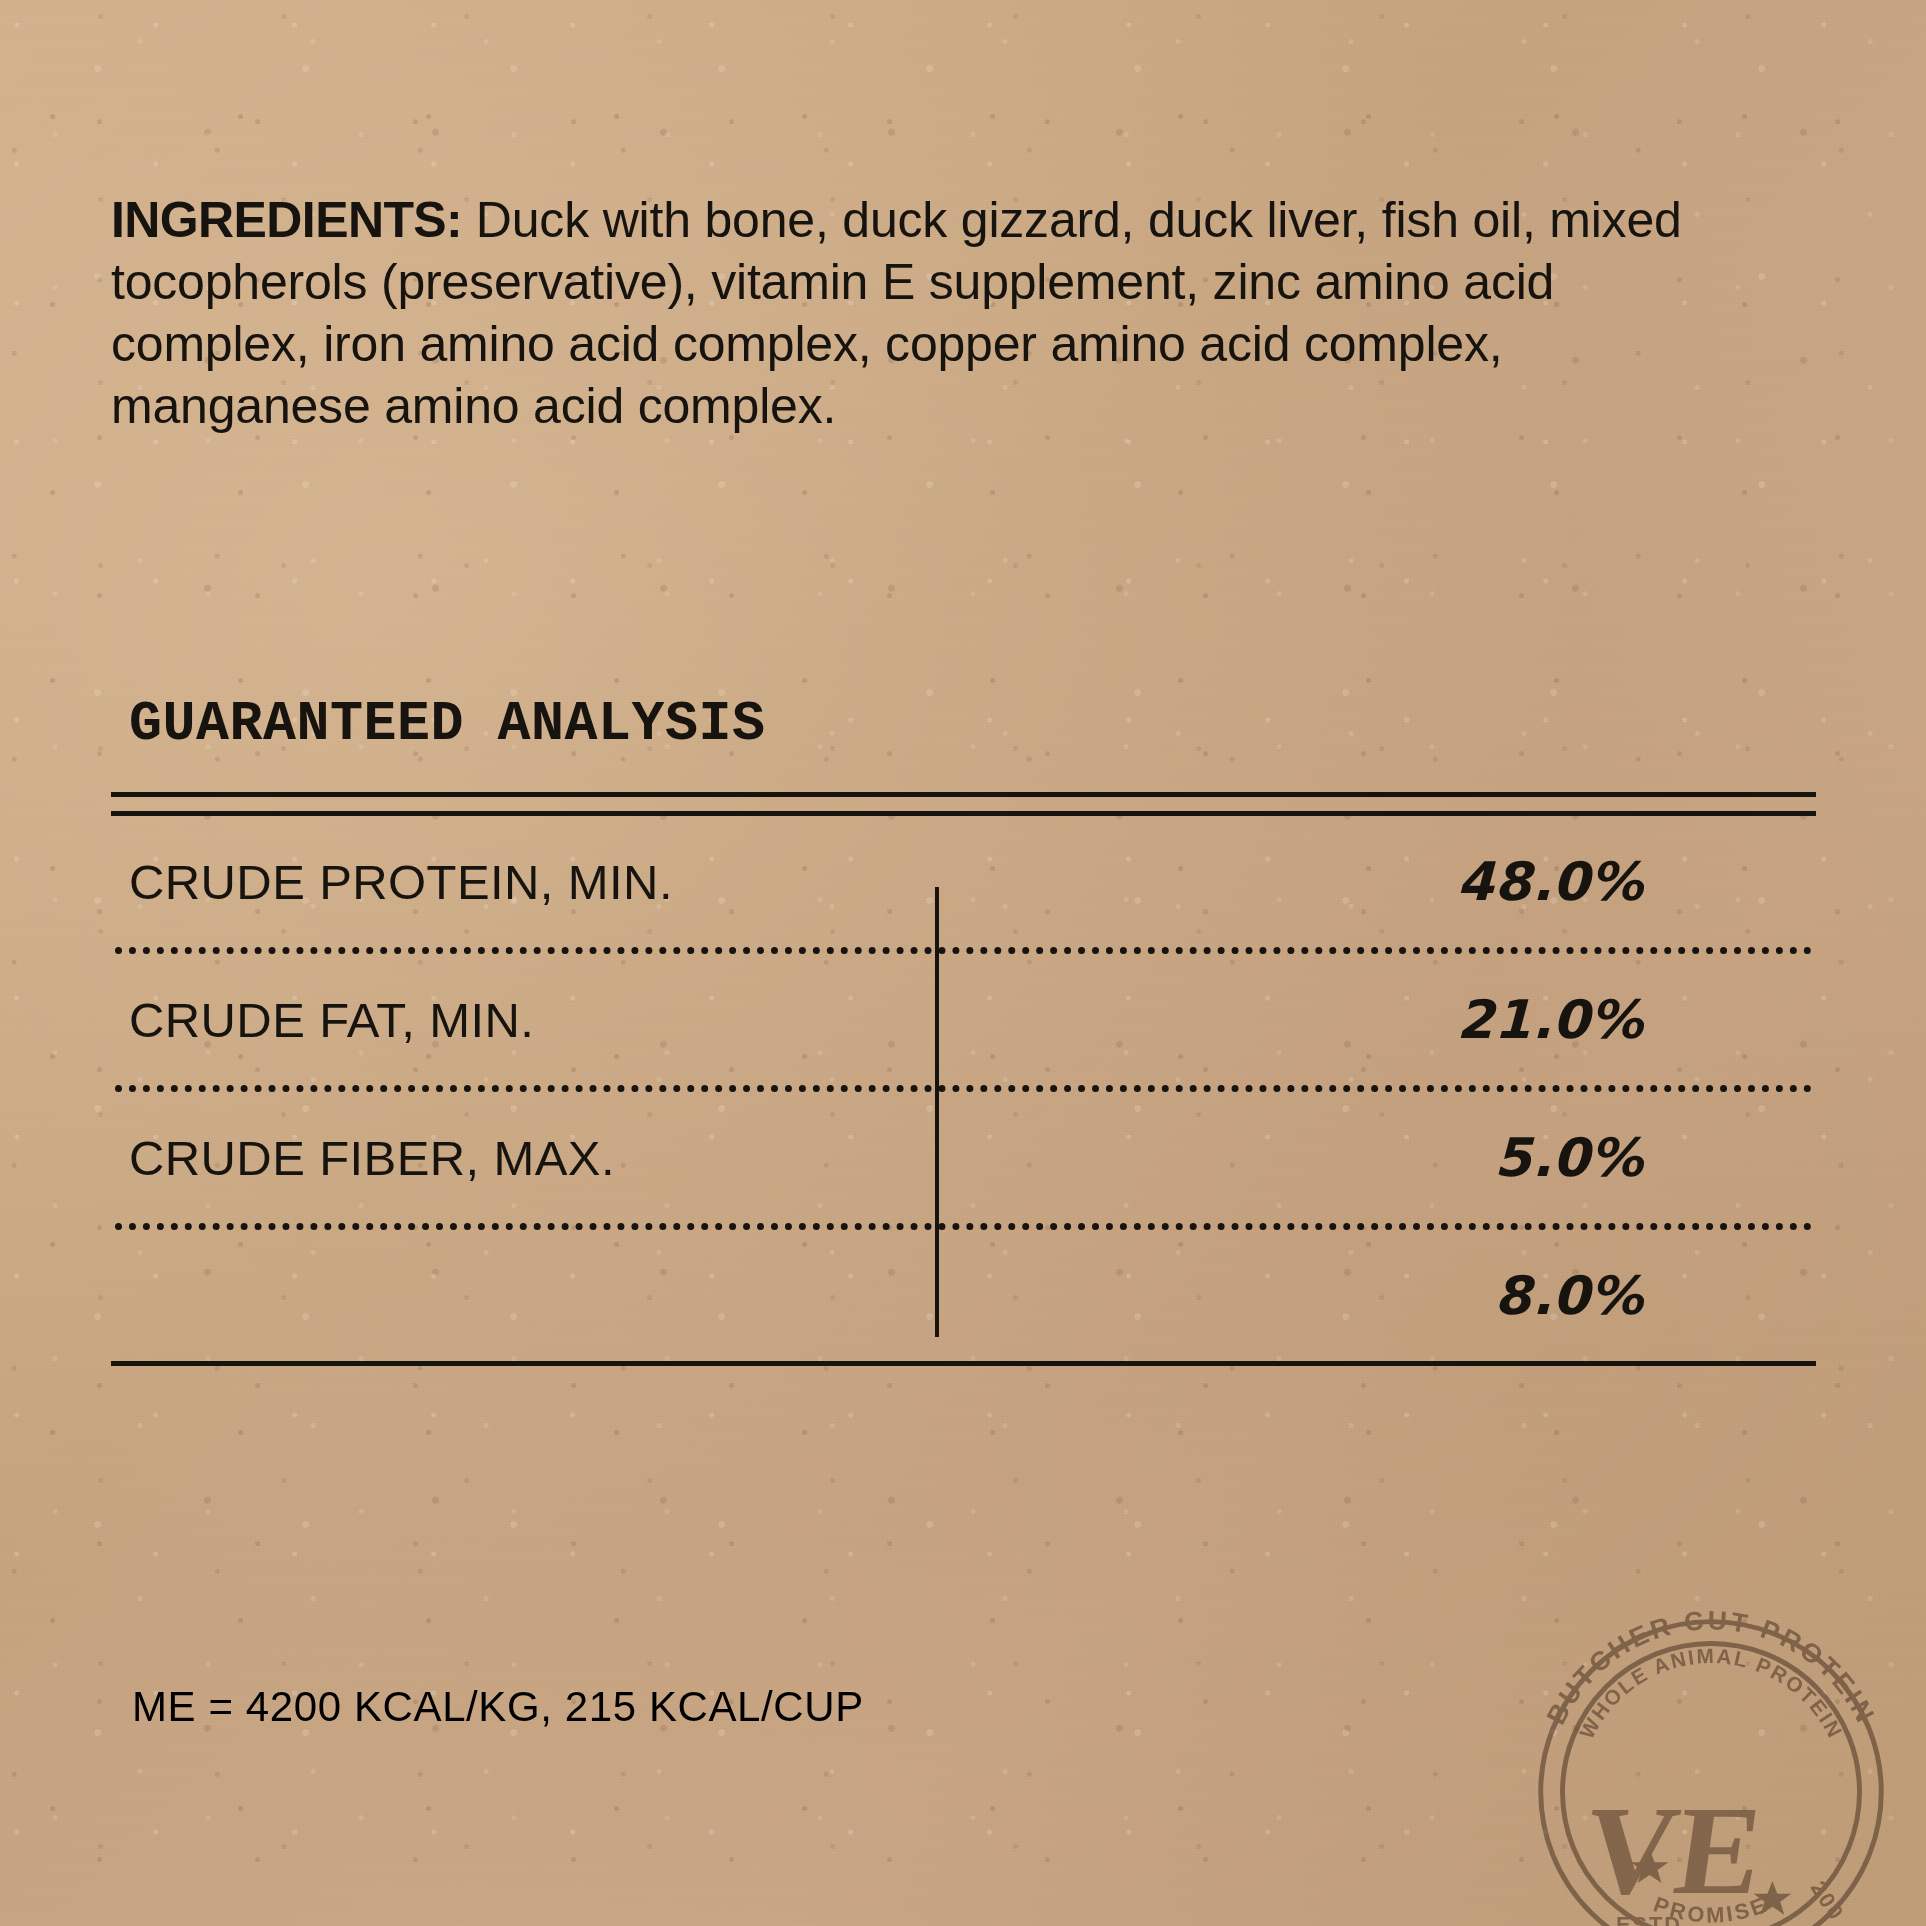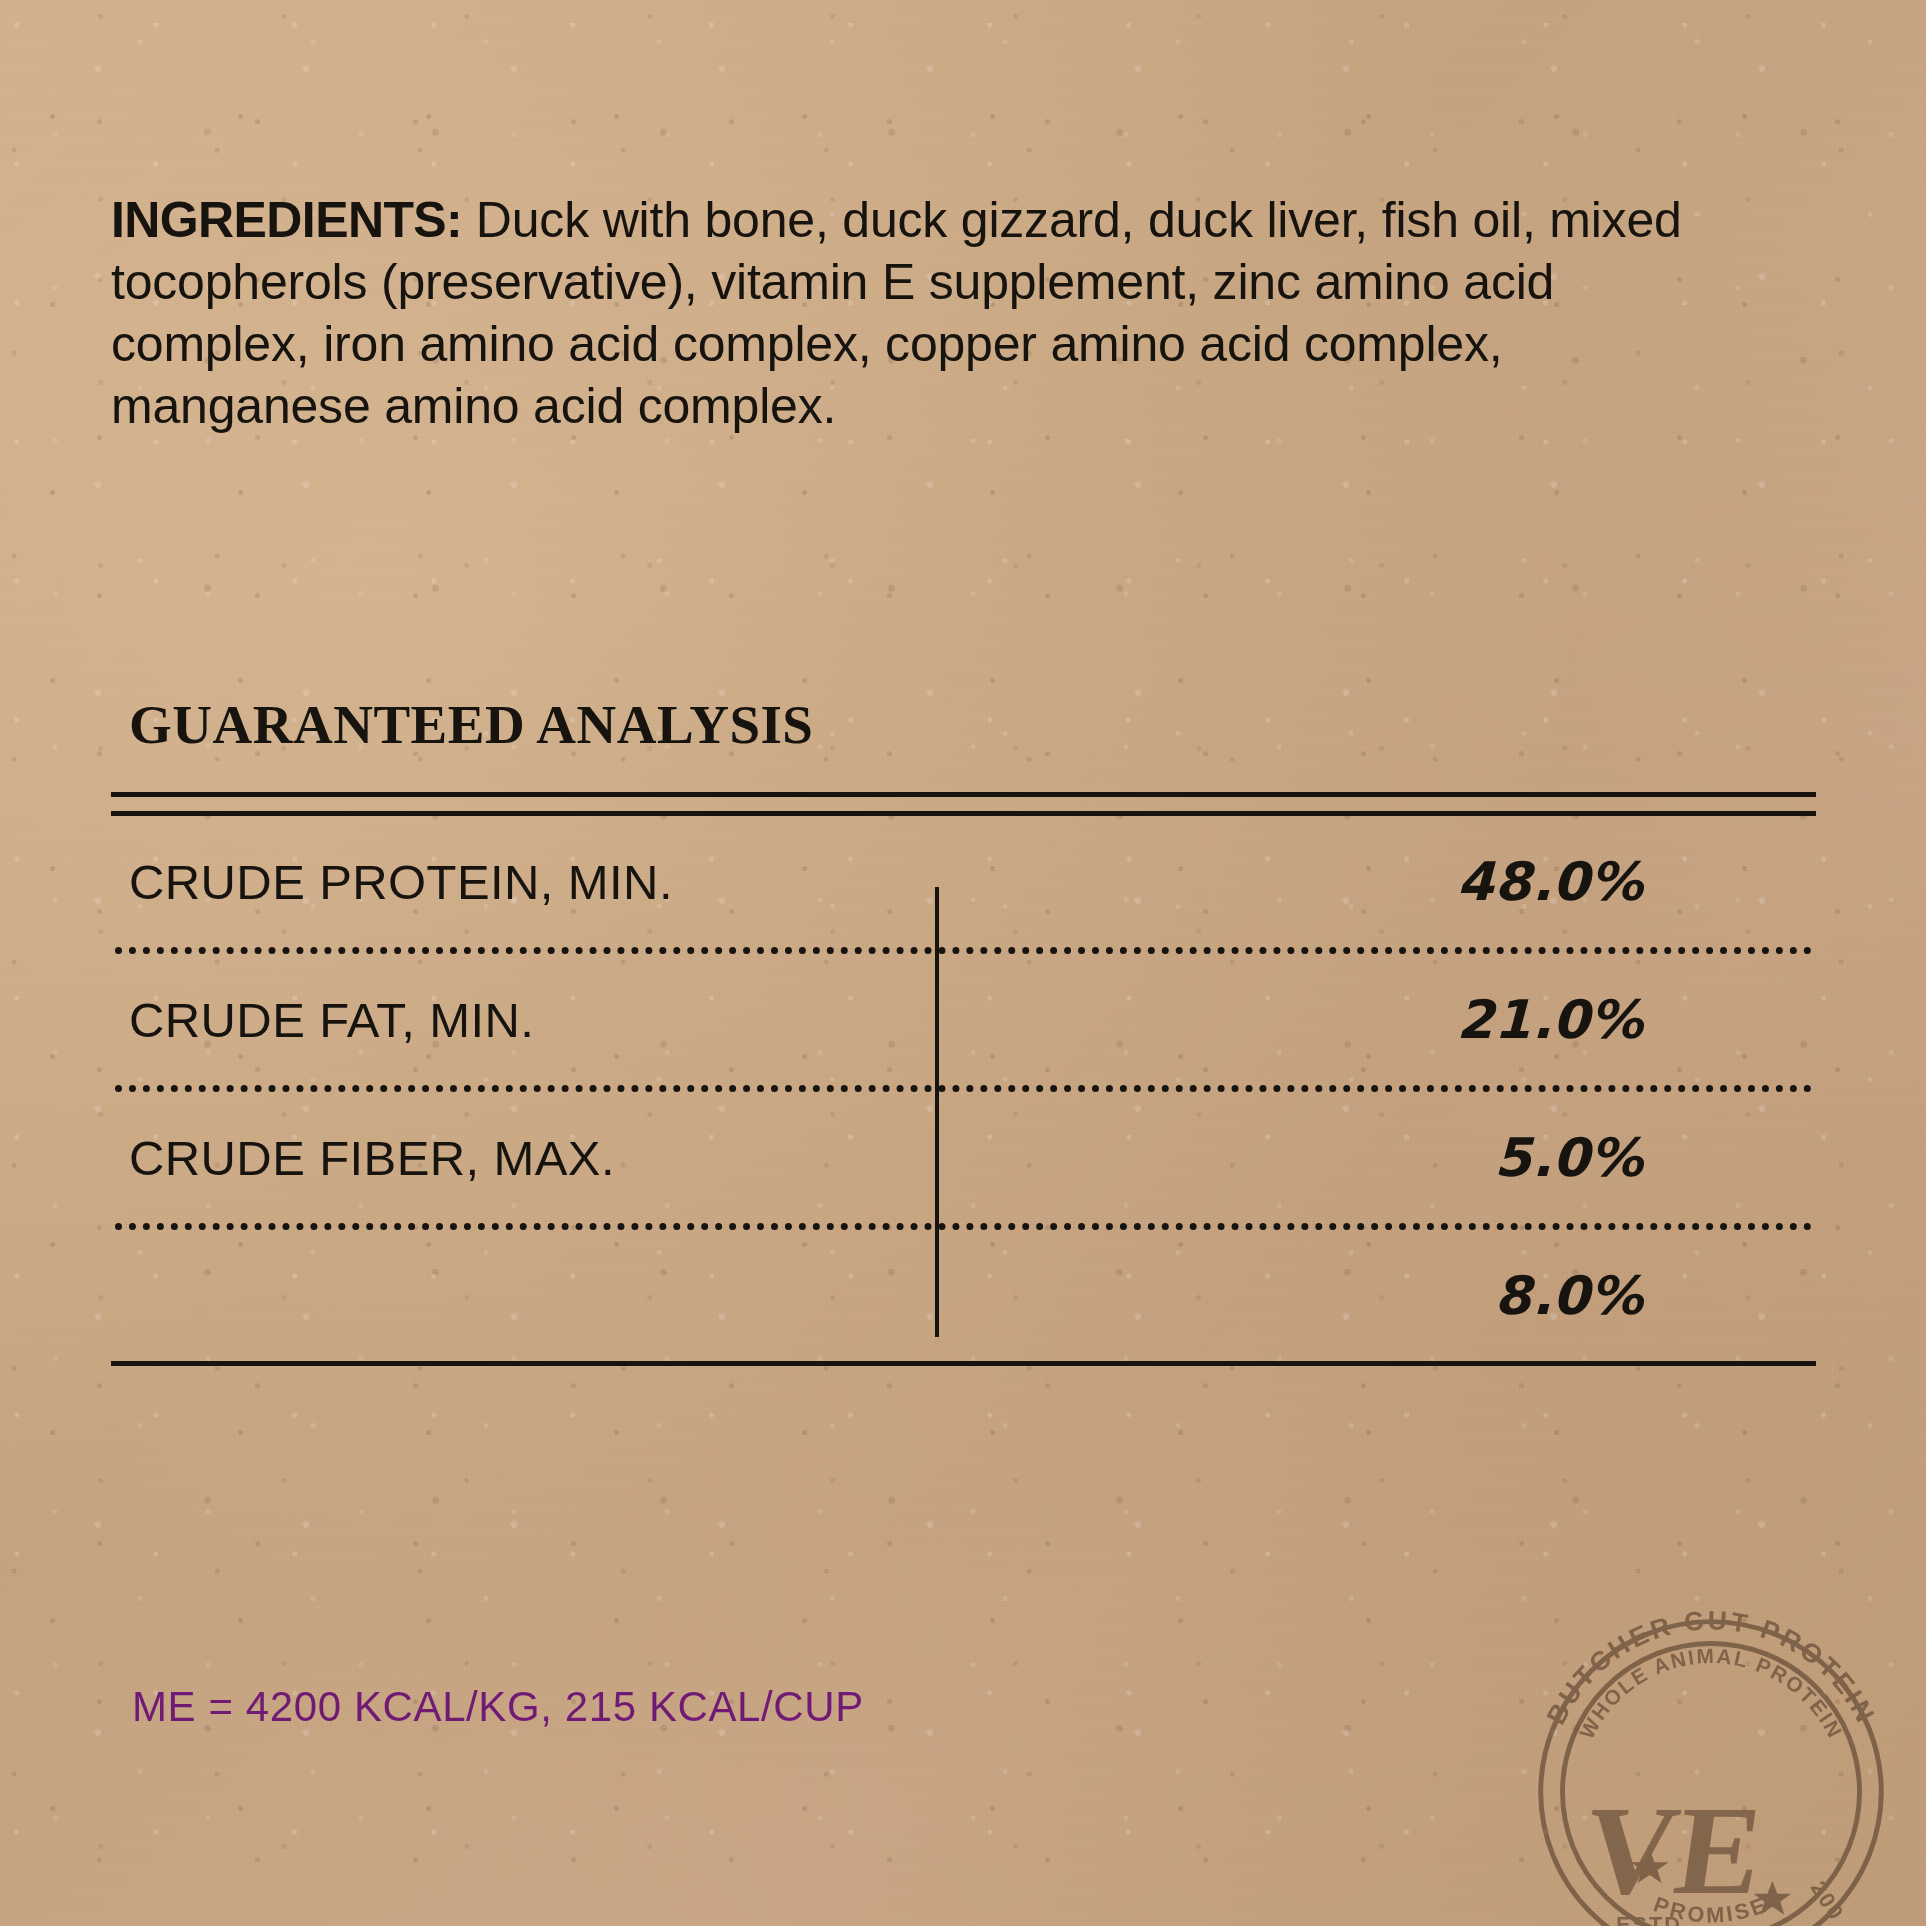--- a/index.html
+++ b/index.html
@@ -75,21 +75,21 @@
 
   
   #ga-heading {
     position: absolute;
     left: 129px;
     top: 693px;
     font-size: 55px;
     font-weight: bold;
     letter-spacing: 0.5px;
     color: #17140f;
-    font-family: Liberation Serif, serif;
+    font-family: Liberation Mono, monospace;
   }
 
   #ga-table {
     position: absolute;
     left: 111px;
     top: 792px;
     width: 1705px;
   }
   .rule-double {
     height: 14px;
@@ -153,21 +153,21 @@
     font-weight: bold;
     letter-spacing: 0.3px;
     color: #17140f;
   }
   #calorie-text {
     position: absolute;
     left: 132px;
     top: 1683px;
     font-size: 42px;
     letter-spacing: 0.6px;
-    color: #701a75;
+    color: #000000;
     font-weight: normal;
   }
 
   
   #stamp {
     position: absolute;
     left: 1513px;
     top: 1584px;
     width: 396px;
     height: 396px;

